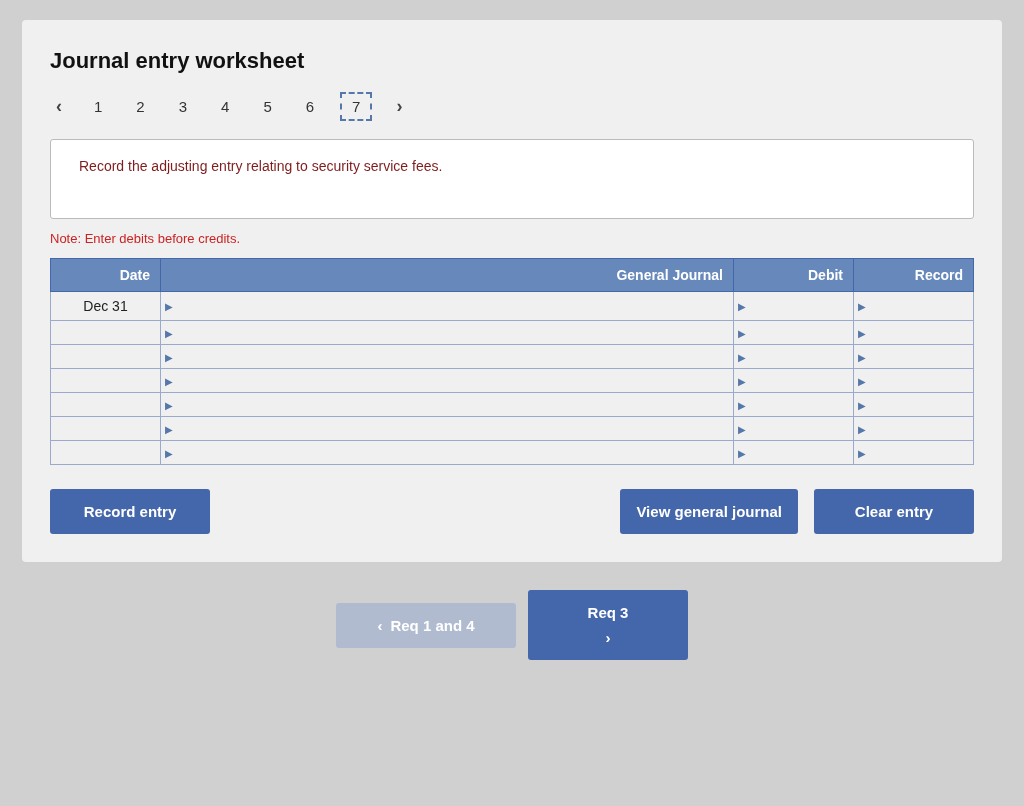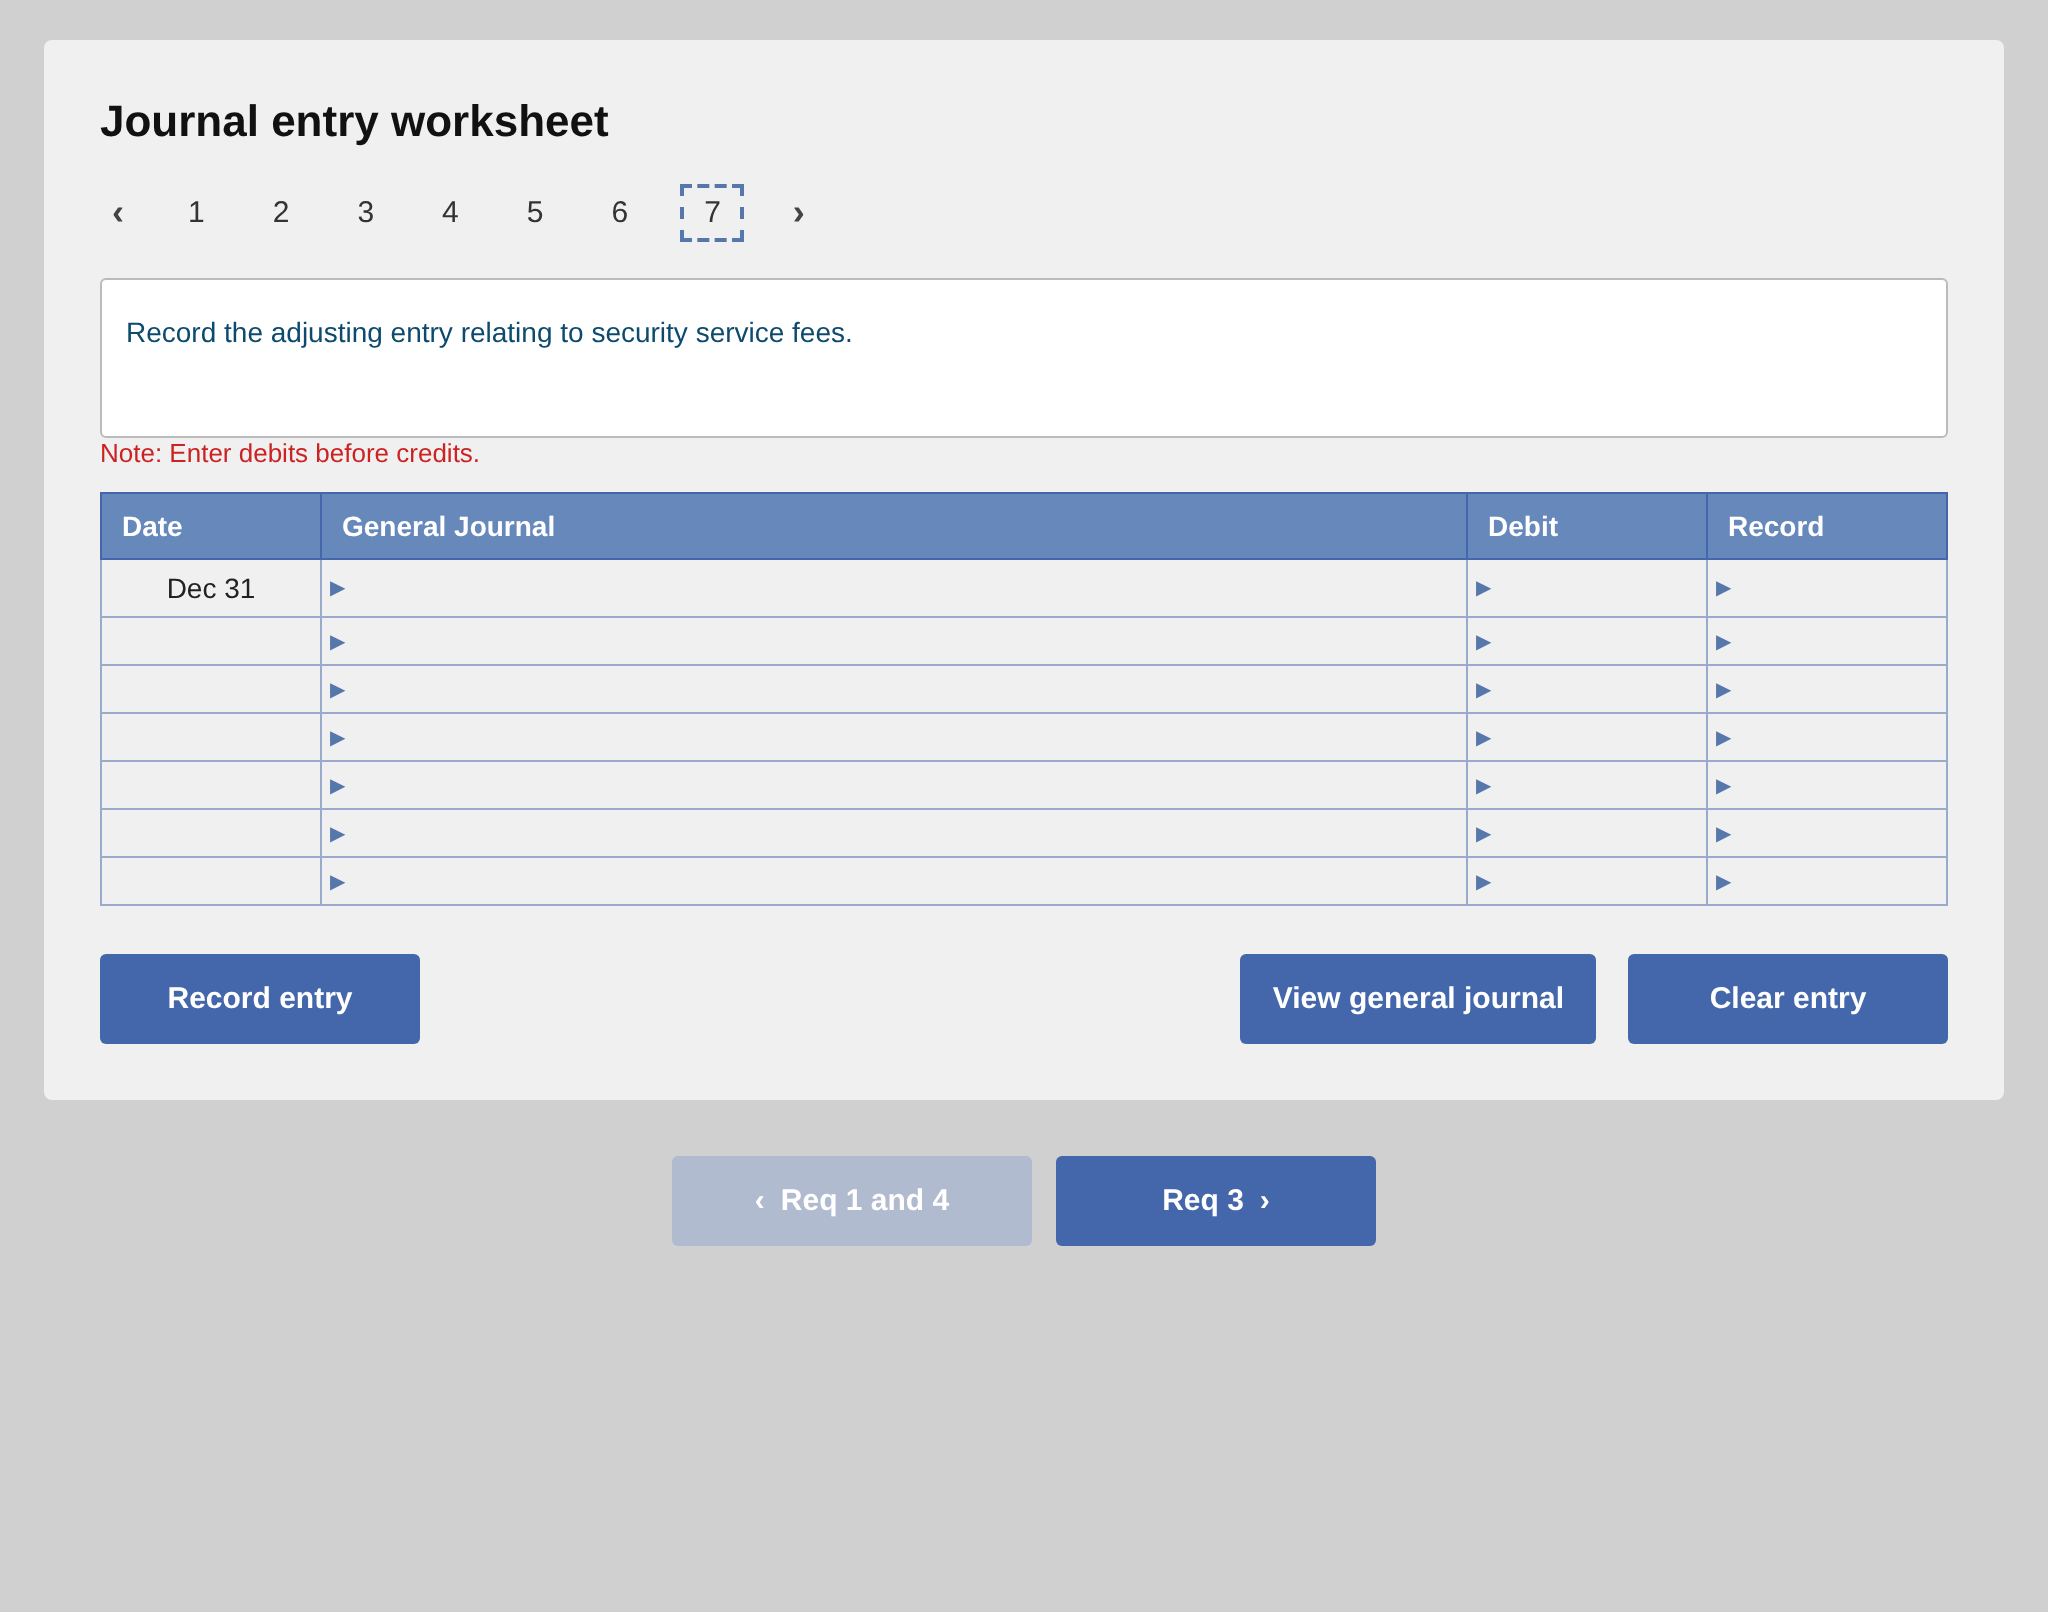--- a/index.html
+++ b/index.html
@@ -48,41 +48,41 @@
     }
     .nav-number.active {
       border: 2px dashed #5577aa;
       padding: 4px 10px;
       color: #333;
     }
     .description-box {
       background: #fff;
       border: 1px solid #bbb;
       border-radius: 3px;
-      padding: 18px 12px;
-      margin-bottom: 0;
-      font-size: 14px;
-      color: #0c4a6e;
+      padding: 18px 28px;
+      margin-bottom: 12px;
+      font-size: 14px;
+      color: #7f1d1d;
       min-height: 80px;
     }
     .note {
       color: #cc2222;
       font-size: 13px;
       margin-bottom: 12px;
     }
     .journal-table {
       width: 100%;
       border-collapse: collapse;
       margin-bottom: 24px;
     }
     .journal-table th {
       background: #6688bb;
       color: #fff;
       font-weight: bold;
-      text-align: left;
+      text-align: right;
       padding: 8px 10px;
       border: 1px solid #4466aa;
       font-size: 14px;
     }
     .journal-table th.date-col { width: 110px; }
     .journal-table th.journal-col { }
     .journal-table th.debit-col { width: 120px; }
     .journal-table th.credit-col { width: 120px; }
     .journal-table td {
       border: 1px solid #99aacc;
@@ -188,20 +188,21 @@
       border-radius: 3px;
       padding: 14px 22px;
       font-size: 15px;
       font-weight: bold;
       cursor: pointer;
       display: flex;
       align-items: center;
       gap: 8px;
       min-width: 160px;
       justify-content: center;
+      flex-direction: column;
     }
   </style>
 </head>
 <body>
 
 <div class="main-card">
   <div class="title">Journal entry worksheet</div>
 
   <div class="nav-row">
     <span class="nav-arrow">‹</span>

